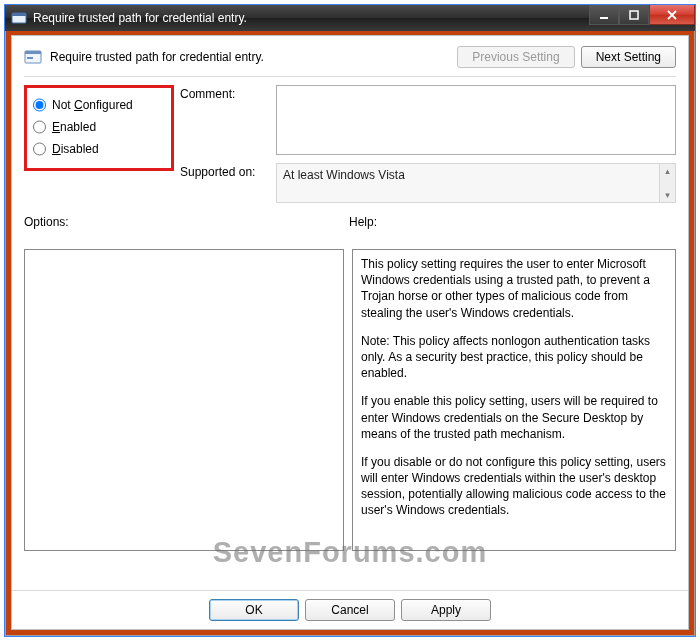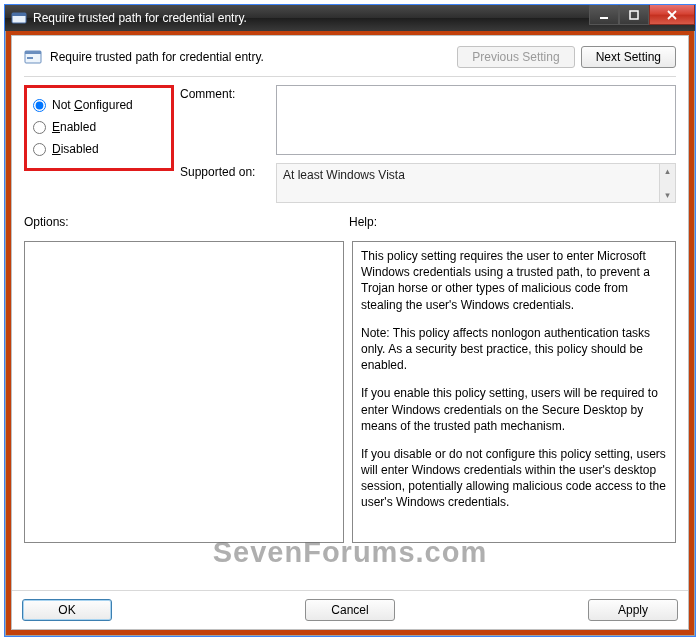--- a/index.html
+++ b/index.html
@@ -104,21 +104,21 @@
     column-gap:6px;
     row-gap:8px;
     align-items:start;
   }
   .radio-box {
     border:3px solid #e11b1b;
     padding:6px 6px 8px 6px;
     grid-row: 1 / span 2;
   }
   .radio-row {
-    display:flex; align-items:center; gap:6px;
+    display:flex; gap:6px;
     padding:4px 0;
   }
   .radio-row input { margin:0; }
   .lbl .u { text-decoration:underline; }
   textarea.comment {
     width:100%;
     height:70px;
     resize:none;
     font:inherit;
     border:1px solid #abadb3;
@@ -149,38 +149,38 @@
     line-height:14px;
   }
   .mid-labels {
     display:flex;
     margin-top:12px;
   }
   .mid-labels .opt-label { width:325px; }
   .panes {
     display:flex;
     gap:8px;
-    margin-top:12px;
+    margin-top:20px;
   }
   .pane {
     border:1px solid #888;
     background:#fff;
     height:302px;
     overflow:auto;
   }
   .pane.options { width:320px; }
   .pane.help { flex:1; padding:6px 8px; line-height:1.35; }
   .pane.help p { margin:0 0 12px 0; }
   .bottom-bar {
     position:absolute;
     left:0; right:0; bottom:0;
     border-top:1px solid #d9d9d9;
     padding:8px 10px;
     display:flex;
-    justify-content:space-between;
+    justify-content:center;
     gap:6px;
     background:#fff;
   }
   .btn.primary {
     border-color:#3c7fb1;
     box-shadow:0 0 0 1px #a7d3f0 inset;
   }
   .watermark {
     position:absolute;
     left:0; right:0; bottom:60px;

